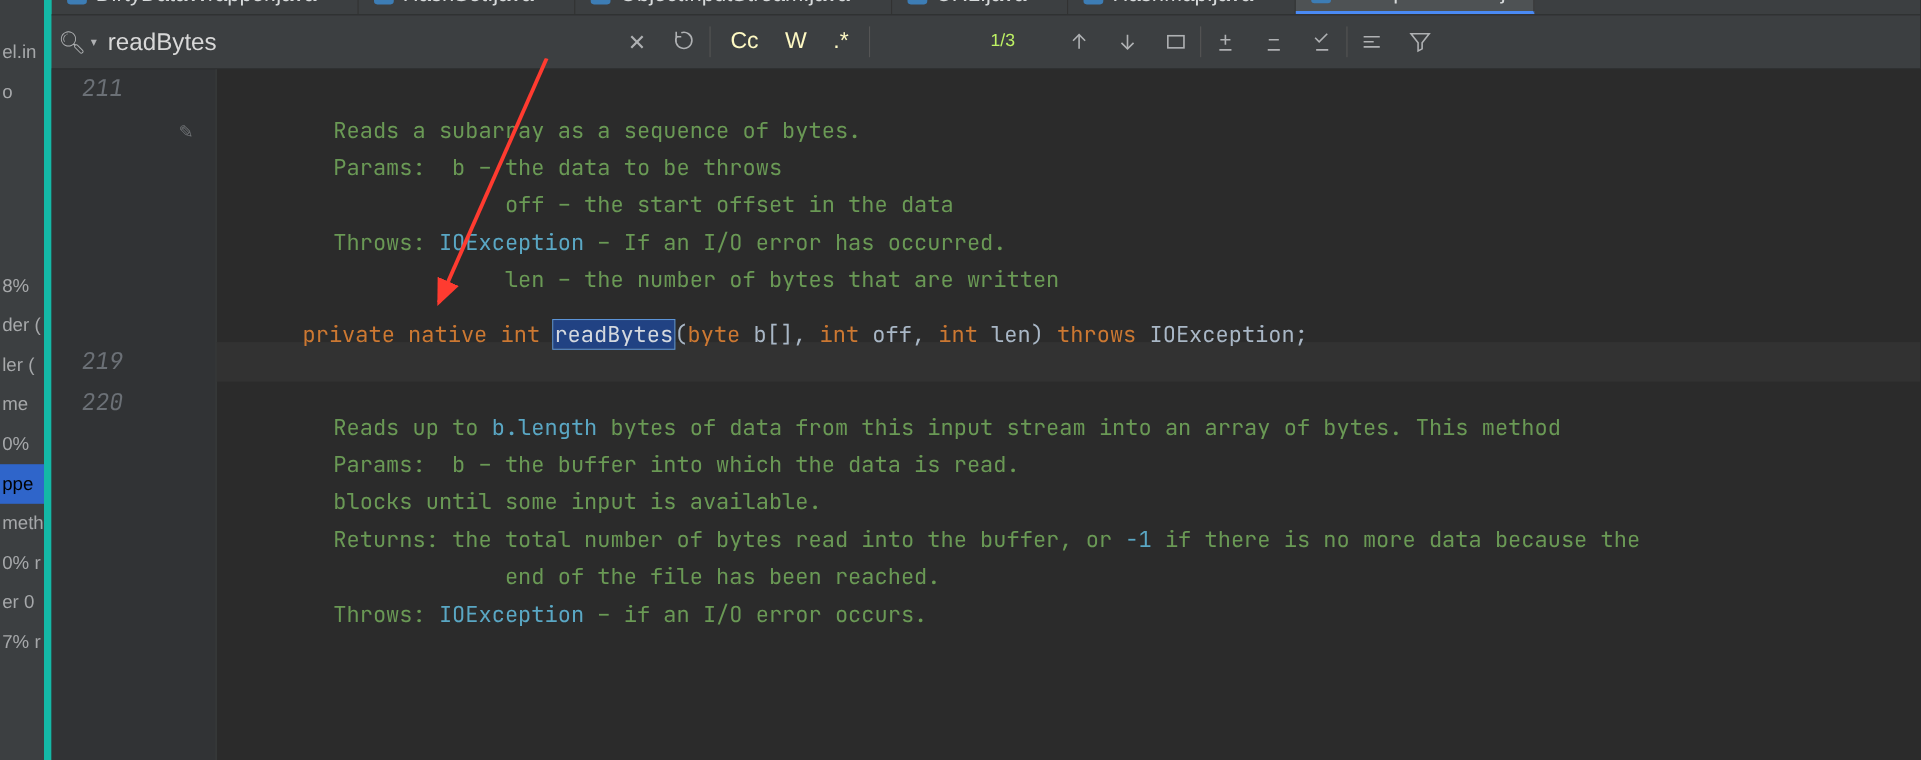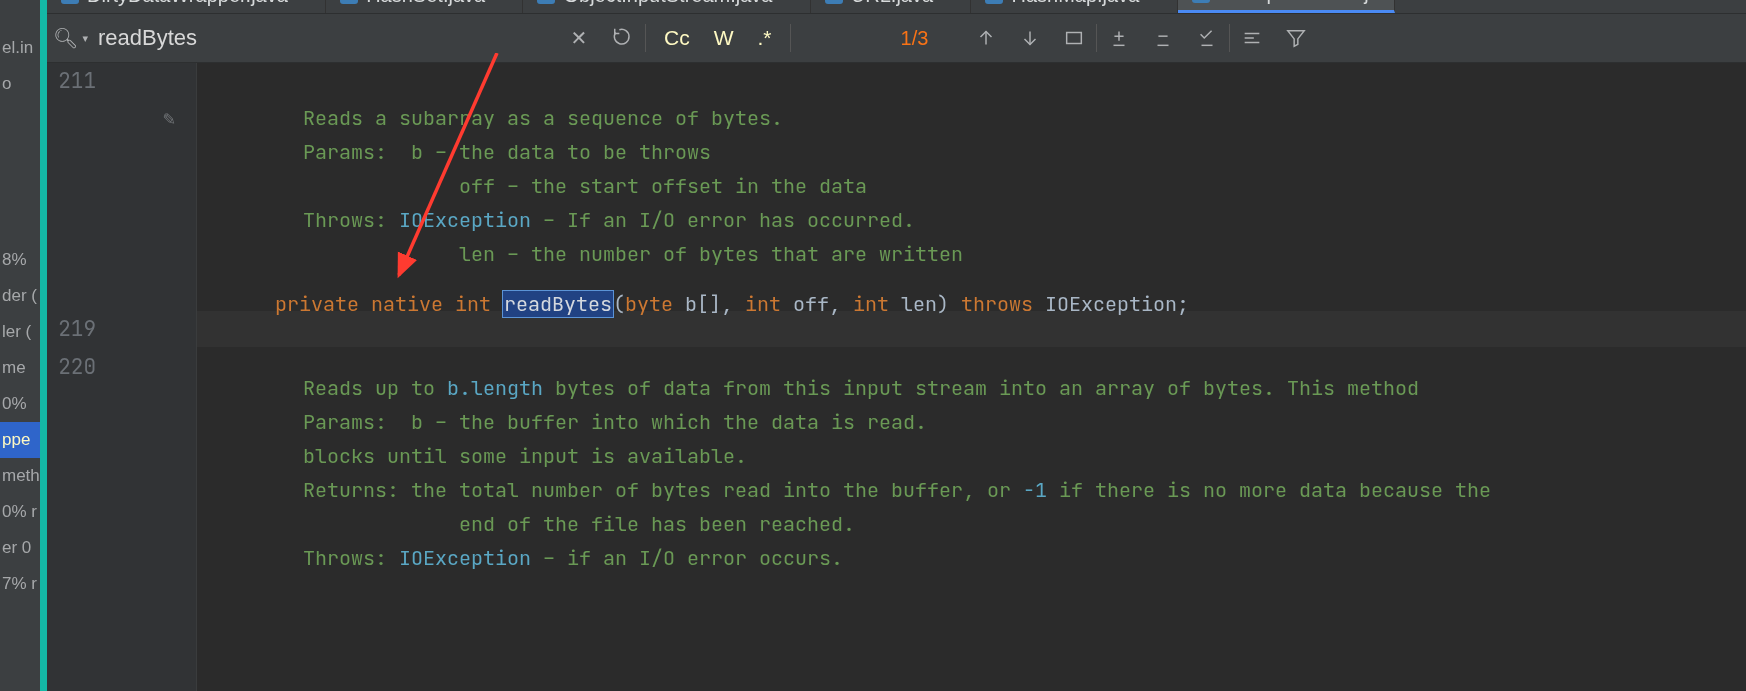--- a/index.html
+++ b/index.html
@@ -53,21 +53,21 @@
     font-size: 17px;
     padding-top: 30px;
   }
   .sidebar div {
     padding: 4px 4px 4px 2px;
     white-space: nowrap;
     overflow: hidden;
     height: 36px;
     line-height: 28px;
   }
-  .sidebar .sel { background:#2f65ca; color:#fef9c3;}
+  .sidebar .sel { background:#2f65ca; color:#000000;}
 
   
   .findbar {
     position: absolute;
     left: 47px; right: 0; top: 13px; height: 50px;
     background: #3c3f41;
     border-top: 1px solid #2d2f30;
     border-bottom: 1px solid #2d2f30;
     display: flex;
     align-items: center;
@@ -93,40 +93,40 @@
   }
   .iconbtn {
     width:44px; height:100%;
     display:flex; align-items:center; justify-content:center;
     color:#afb1b3; cursor:pointer;
     font-size:20px;
   }
   .sep { width:1px; height:60%; background:#555; }
   .opt-group { display:flex; align-items:center; height:100%; padding:0 6px;}
   .opt-label { font-size:21px; padding:0 12px; color:#fef9c3;}
-  .counter { font-size:20px; color:#f97316; padding:0 36px 0 110px;}
+  .counter { font-size:16px; color:#bef264; padding:0 36px 0 110px;}
   .svg-icon { width:22px; height:22px; stroke:#afb1b3; fill:none; stroke-width:1.6;}
 
   
   .editor {
     position:absolute;
     left:47px; right:0; top:63px; bottom:0;
     display:flex;
     background:#2b2b2b;
   }
   .gutter {
     width:150px;
     background:#313335;
     border-right:1px solid #3a3c3d;
     position:relative;
     color:#6b7076;
     font-size:21px;
     font-family:"JetBrains Mono","Consolas",monospace;
   }
-  .ln { position:absolute; right:100px; }
+  .ln { position:absolute; right:84px; font-style:italic;}
   .pencil { position:absolute; left:116px; top:42px; color:#6f7275; font-size:20px;}
 
   .code {
     flex:1;
     position:relative;
     font-family:"JetBrains Mono","Consolas",monospace;
     font-size:20px;
     line-height:34px;
     padding-left:78px;
     padding-top:4px;

